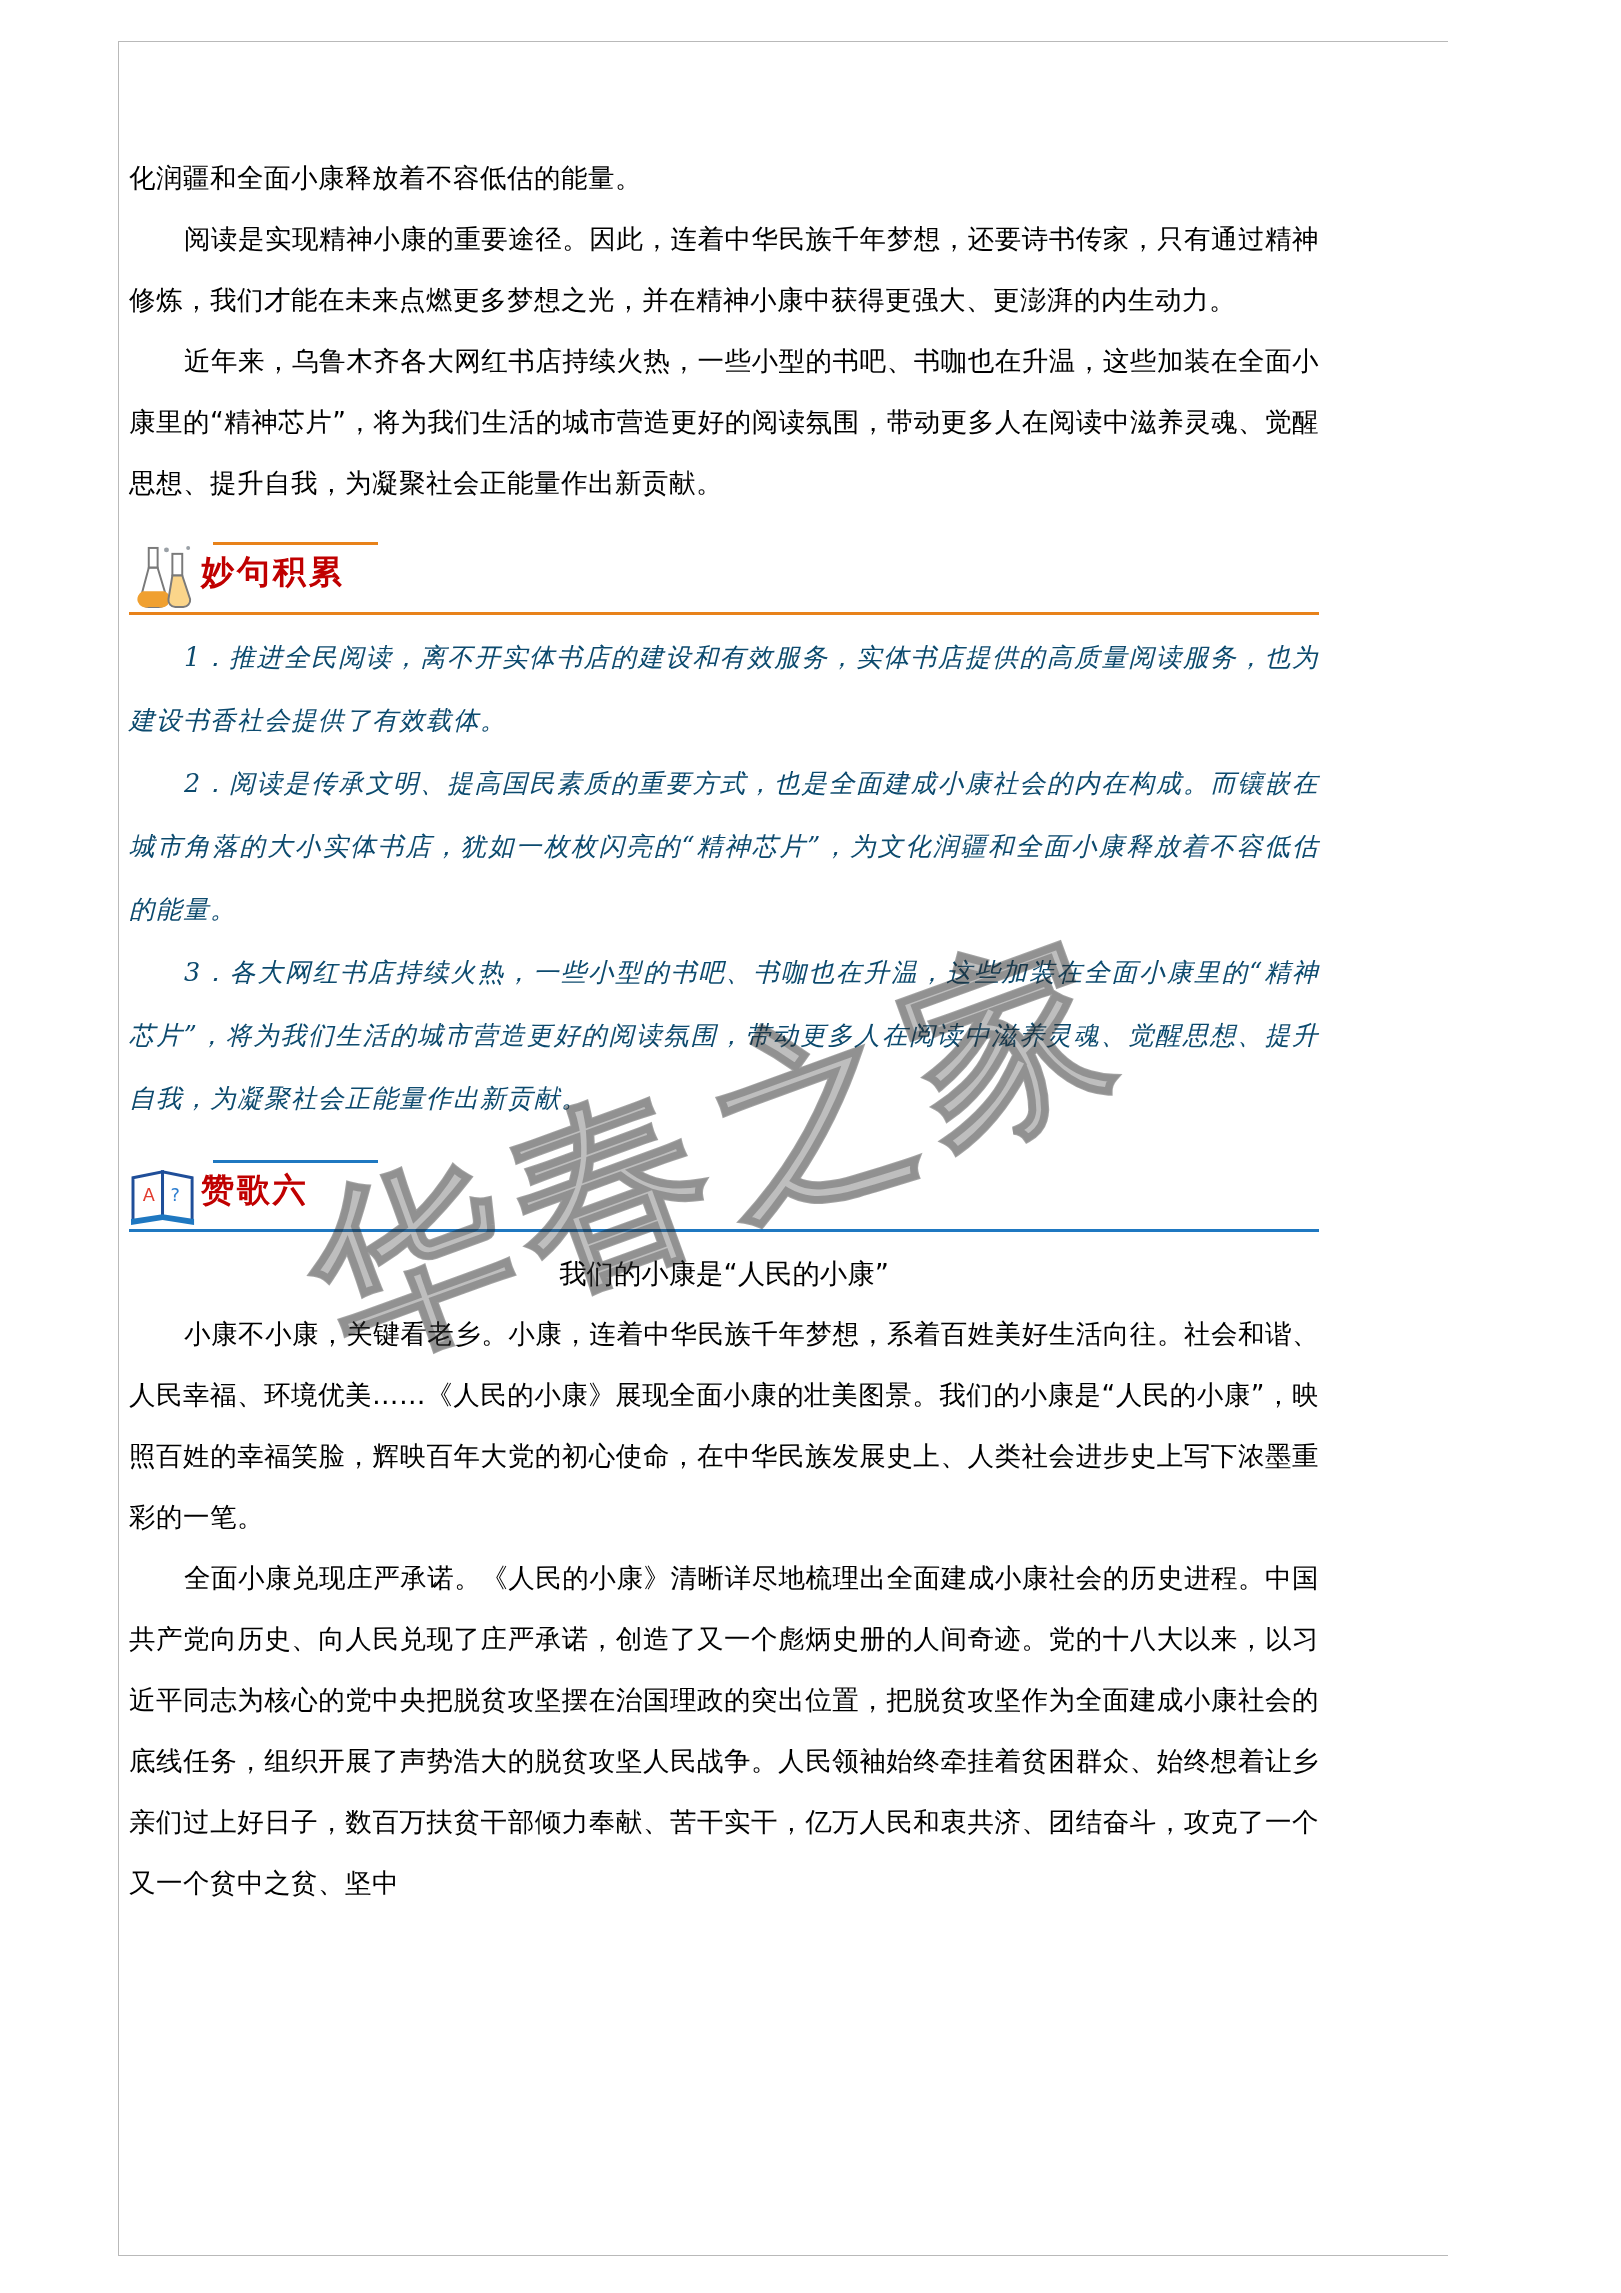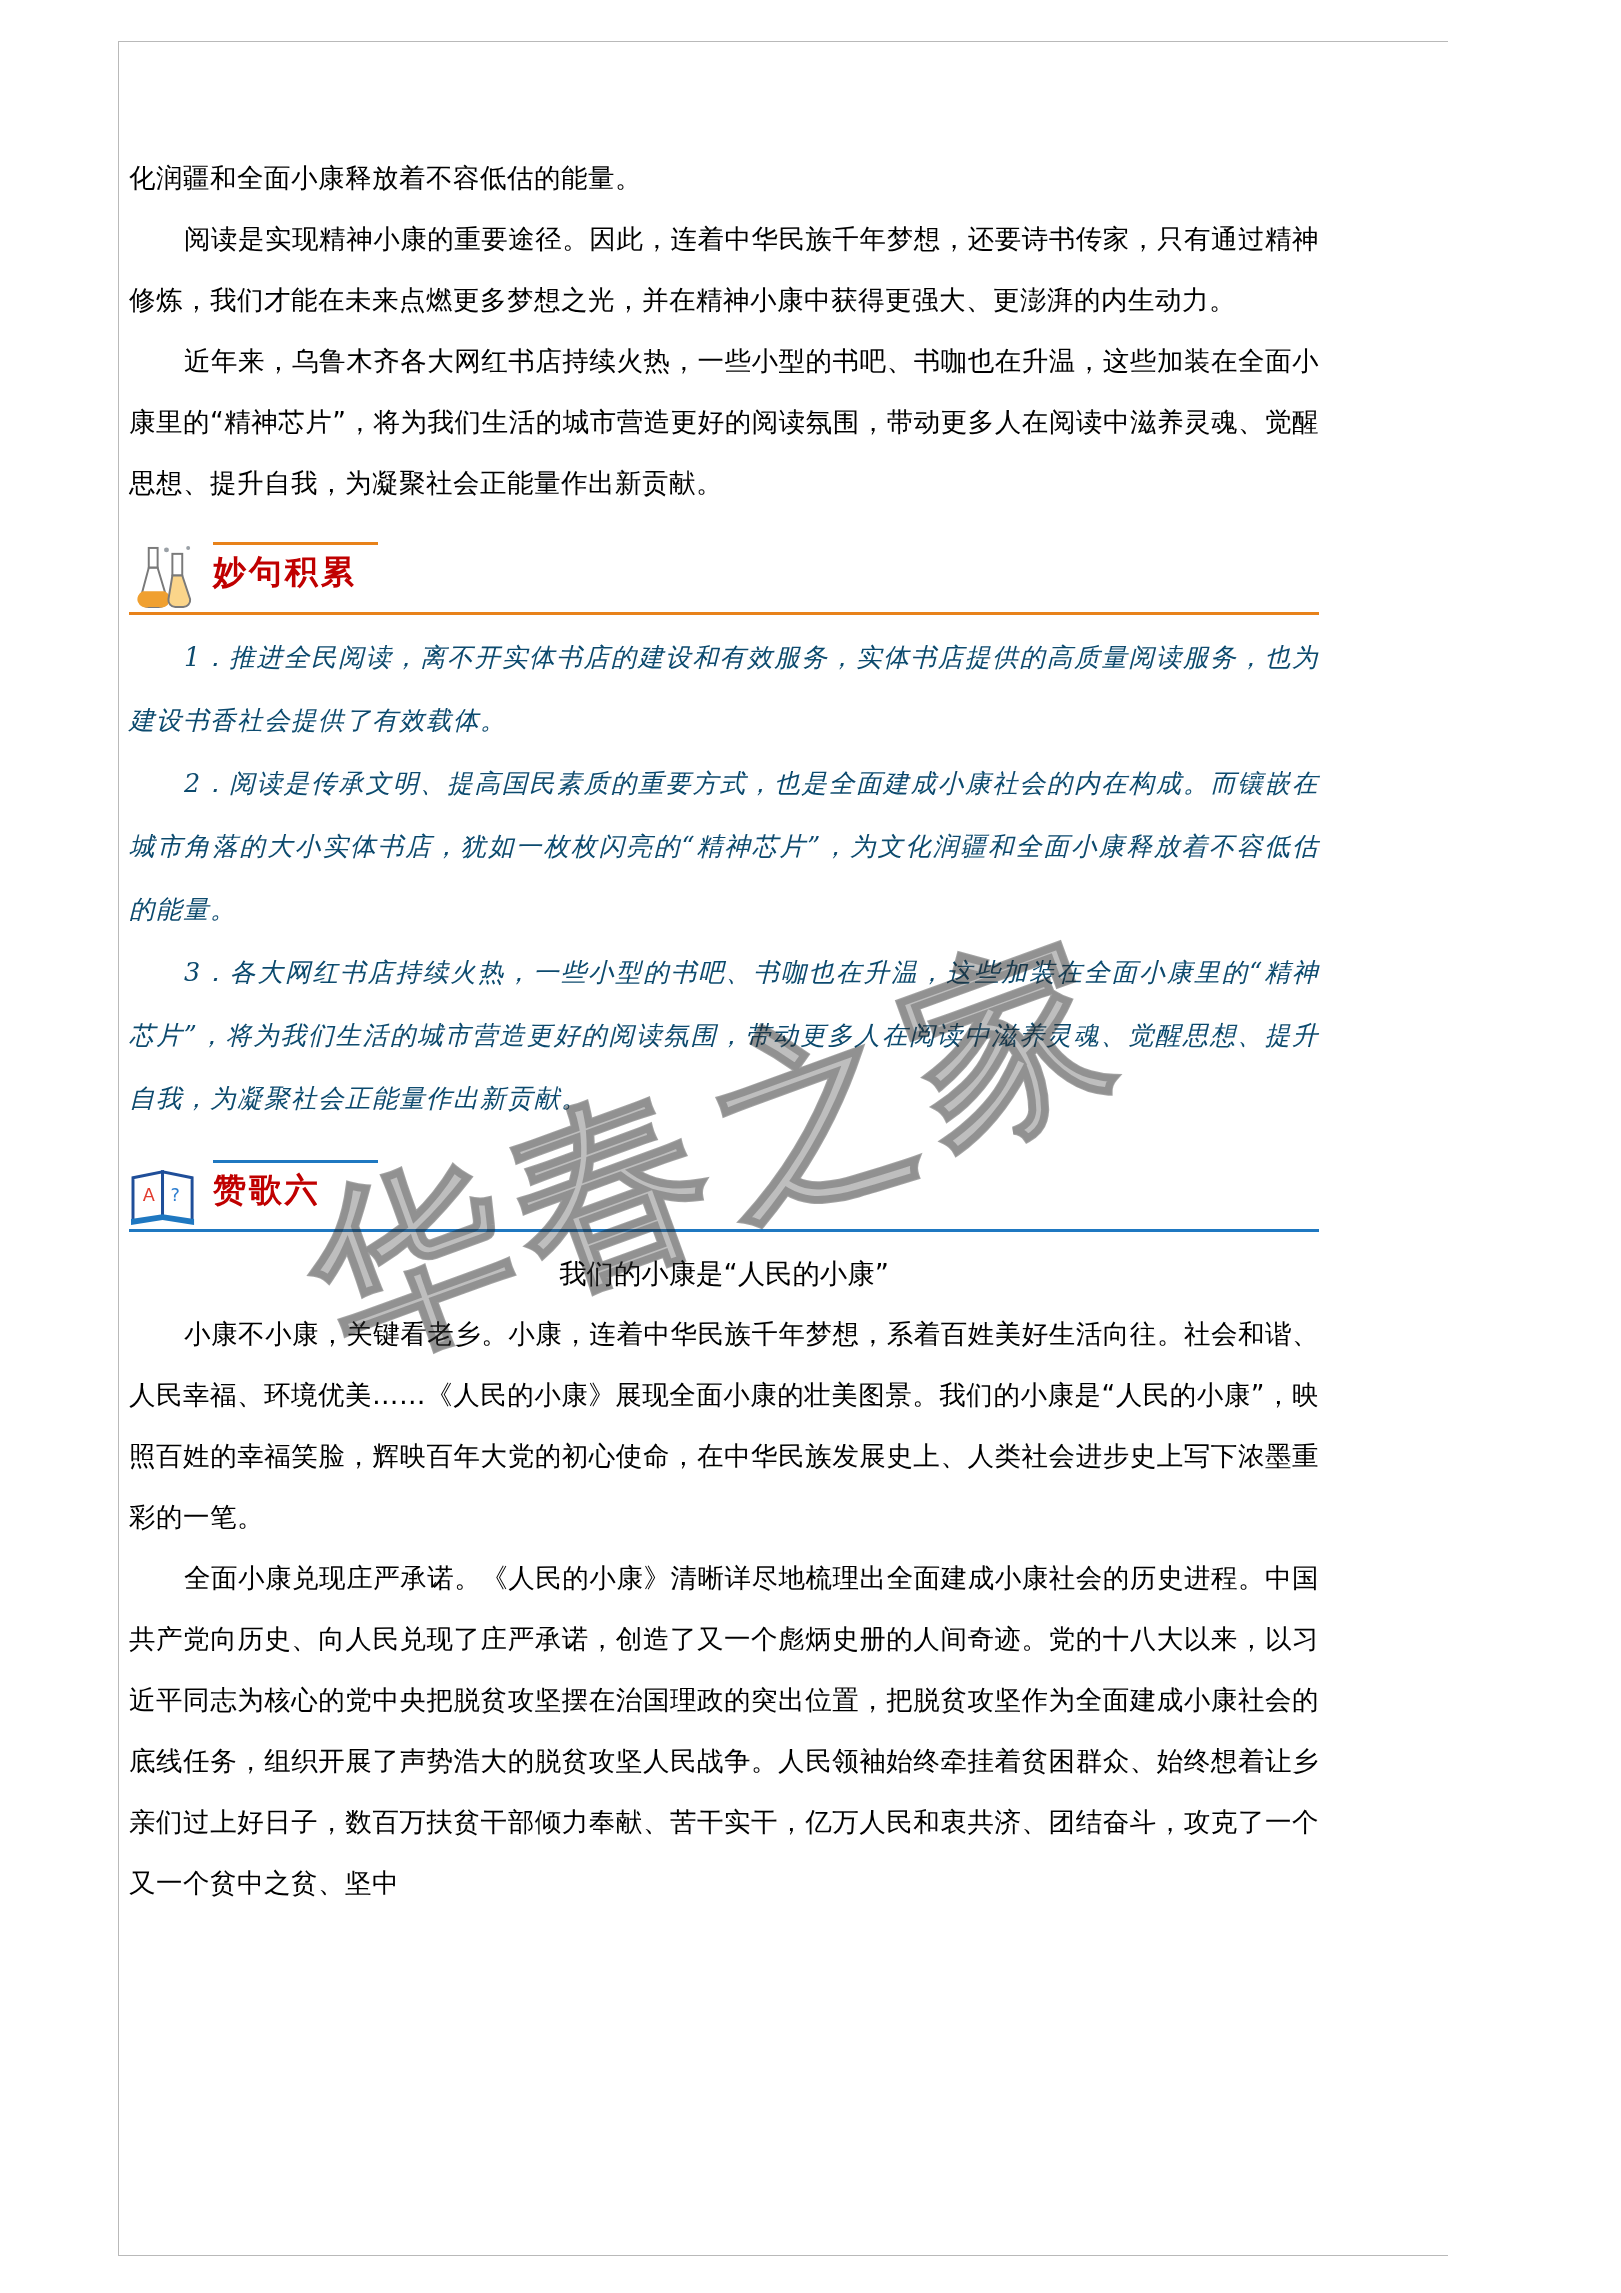--- a/index.html
+++ b/index.html
@@ -46,21 +46,21 @@
   }
   .section-head .icon {
     position: absolute;
     left: 0;
     top: 5.9px;
     width: 73px;
     height: 65px;
   }
   .section-head .title {
     position: absolute;
-    left: 84px;
+    left: 72px;
     top: 11.8px;
     font-size: 33px;
     font-weight: bold;
     color: #c00000;
     letter-spacing: 2.9px;
     font-family: "DejaVu Sans", "Liberation Sans", sans-serif;
   }
   .rule-top {
     position: absolute;
     left: 84px;

